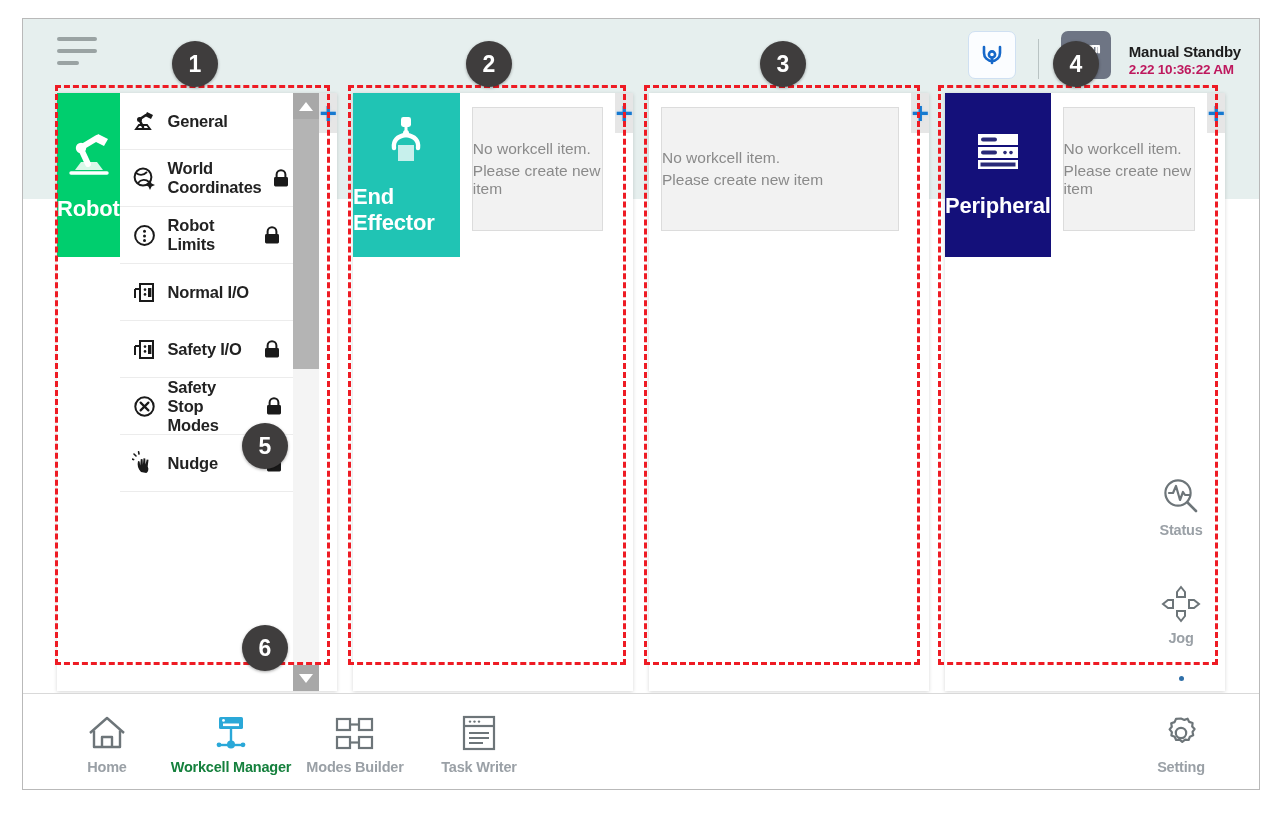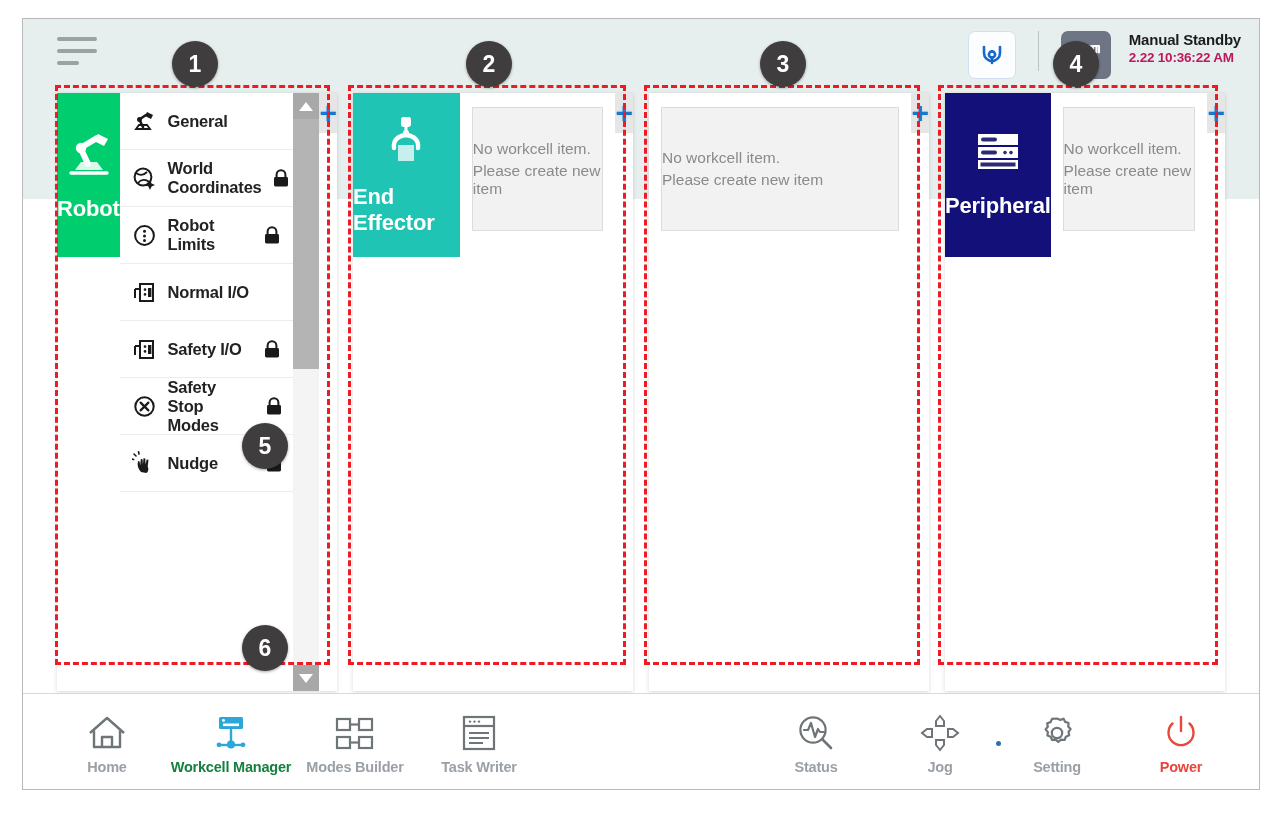--- a/index.html
+++ b/index.html
@@ -35,21 +35,21 @@
     display: flex; flex-direction: column; justify-content: space-between;
     padding: 3px 0;
   }
   .hamburger i { display:block; height: 4px; background: #9aa3a3; border-radius: 2px; }
   .hamburger i:nth-child(1){ width: 40px; }
   .hamburger i:nth-child(2){ width: 40px; }
   .hamburger i:nth-child(3){ width: 22px; }
 
   .hdr-right {
     position: absolute; right: 18px; top: 12px;
-    display: flex; align-items: flex-start; gap: 8px;
+    display: flex; align-items: flex-end; gap: 8px;
   }
   .mode-btn {
     width: 48px; height: 48px;
     background: #fbfdff;
     border: 1.5px solid #cfe0f2;
     border-radius: 7px;
     display:flex; align-items:center; justify-content:center;
   }
   .hdr-divider { width:1px; height: 40px; background: #b9c3c3; margin: 0 14px; }
   .hand-btn {
@@ -156,21 +156,21 @@
 
   
   .nav {
     position: absolute; left: 0; bottom: 0;
     width: 100%; height: 96px;
     background: #ffffff;
     border-top: 1px solid #d9d9d9;
     display: flex; align-items: flex-end;
   }
   .nav-left { display:flex; padding-left: 22px; gap: 0; }
-  .nav-right { display:flex; margin-left: auto; padding-right: 16px; gap: 0; }
+  .nav-right { display:flex; margin-left: auto; padding-right: 16px; gap: 16px; flex-direction: column; }
   .nav-item {
     width: 124px; height: 92px;
     display: flex; flex-direction: column;
     align-items: center; justify-content: center; gap: 7px;
   }
   .nav-item .nlabel { font-size: 14.5px; font-weight: bold; color: #9aa0a6; letter-spacing: -0.2px;}
   .nav-item.active .nlabel { color: #15803d; }
   .nav-item.power .nlabel { color: #e8483c; }
   .nav-ico { height: 40px; display:flex; align-items:flex-end; }
   .dot-sep { width: 5px; height: 5px; background: #2f6fa8; border-radius: 50%; align-self: center; margin: 0 -6px 0 -6px; }
@@ -532,29 +532,20 @@
         <div class="nav-item">
           <span class="nav-ico">
             <svg width="40" height="38" viewBox="0 0 40 38" aria-hidden="true">
               <path d="M20 4.5 l3.4 1.4 3.2 -1.2 1.6 3.2 3.4 1.1 -0.4 3.5 2.4 2.6 -2.1 2.8 0.7 3.4 -3.3 1.4 -1.3 3.3 -3.5 -0.3 -2.8 2.1 -2.7 -2.2 -3.5 0.4 -1.4 -3.2 -3.3 -1.3 0.5 -3.4 -2.3 -2.7 2.2 -2.7 -0.6 -3.4 3.4 -1.2 1.4 -3.2z" fill="none" stroke="#6d7579" stroke-width="2.2" stroke-linejoin="round"></path>
               <circle cx="20" cy="19" r="5.2" fill="none" stroke="#6d7579" stroke-width="2.2"></circle>
             </svg>
           </span>
           <span class="nlabel">Setting</span>
         </div>
 
-        <div class="nav-item power">
-          <span class="nav-ico">
-            <svg width="40" height="38" viewBox="0 0 40 38" aria-hidden="true">
-              <path d="M11.5 9.5 a12.5 12.5 0 1 0 17 0" fill="none" stroke="#e8483c" stroke-width="2.4" stroke-linecap="round"></path>
-              <path d="M20 3 V17" stroke="#e8483c" stroke-width="2.4" stroke-linecap="round"></path>
-            </svg>
-          </span>
-          <span class="nlabel">Power</span>
-        </div>
       </div>
     </div>
 
   </div>
 
   <div class="dash" style="left:55px; top:85px; width:275px; height:580px;"></div>
   <div class="dash" style="left:348px; top:85px; width:278px; height:580px;"></div>
   <div class="dash" style="left:644px; top:85px; width:276px; height:580px;"></div>
   <div class="dash" style="left:938px; top:85px; width:280px; height:580px;"></div>
 

